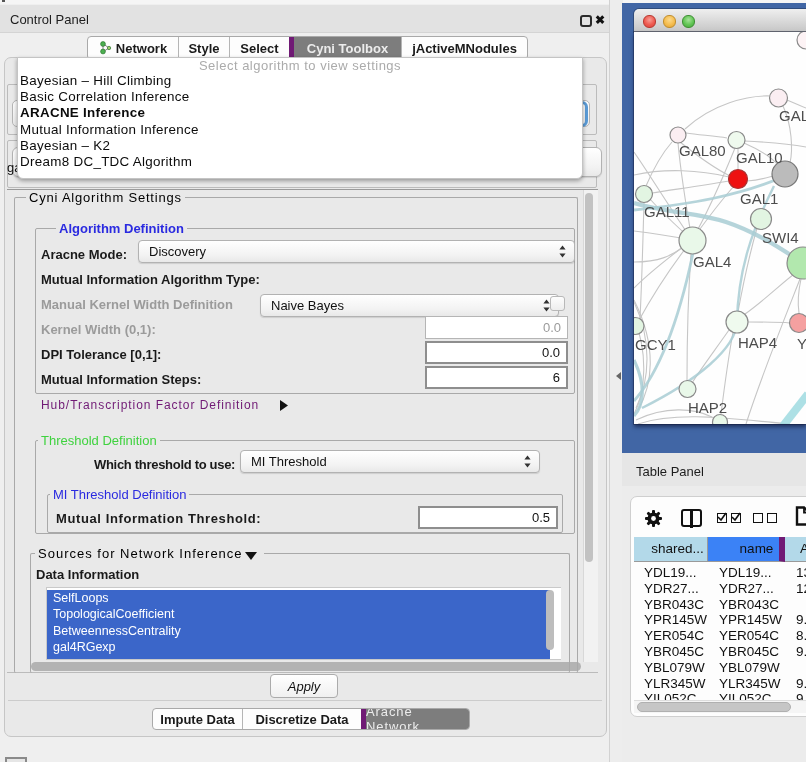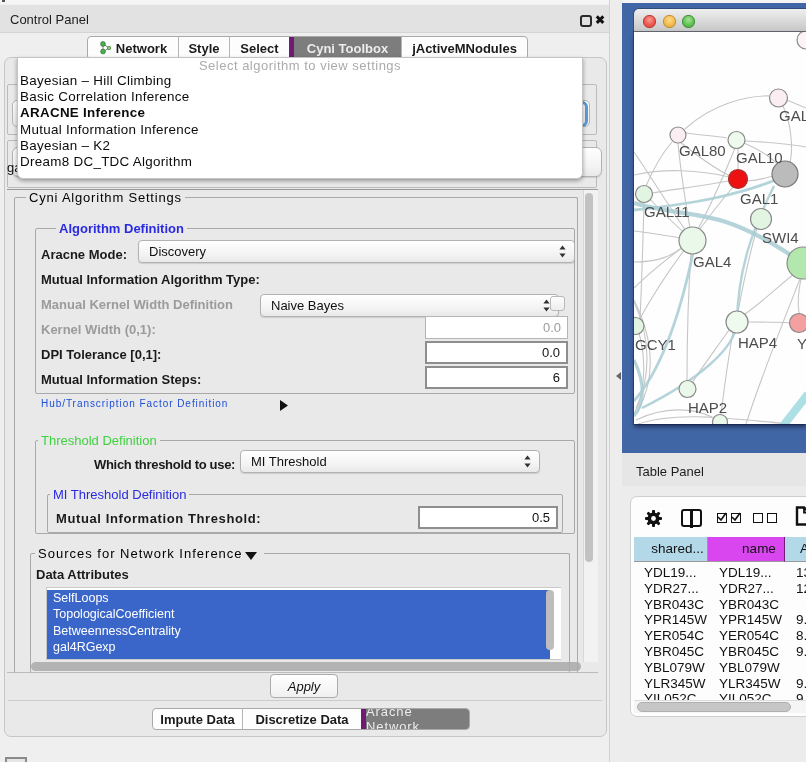--- a/index.html
+++ b/index.html
@@ -72,21 +72,21 @@
 </div>
 <div class="lbl" style="left:41px;top:297px;color:#9b9b9b;">Manual Kernel Width Definition</div>
 <div class="abs" style="left:550px;top:296px;width:13px;height:13px;border:1px solid #b8b8b8;border-radius:3px;background:linear-gradient(#fdfdfd,#ededed);"></div>
 <div class="lbl" style="left:41px;top:322px;color:#9b9b9b;">Kernel Width (0,1):</div>
 <div class="field fdis" style="left:425px;top:316px;width:135px;height:21px;">0.0</div>
 <div class="lbl" style="left:41px;top:347px;">DPI Tolerance [0,1]:</div>
 <div class="field fen" style="left:425px;top:341px;width:133px;height:19px;">0.0</div>
 <div class="lbl" style="left:41px;top:372px;">Mutual Information Steps:</div>
 <div class="field fen" style="left:425px;top:366px;width:133px;height:19px;">6</div>
 
-<div class="abs" style="left:41px;top:398px;font-size:10px;color:#1d4ed8;letter-spacing:0.95px;">Hub/Transcription Factor Definition</div>
+<div class="abs" style="left:41px;top:398px;font-size:12px;color:#701a75;letter-spacing:0.95px;">Hub/Transcription Factor Definition</div>
 <svg class="abs" style="left:279px;top:399px;" width="10" height="13" viewBox="0 0 10 13">
     <path d="M1 1 L9 6.5 L1 12 Z" fill="#111"></path>
   </svg>
 
 <div class="grp" style="left:35px;top:440px;width:538px;height:92px;">
   <div class="gt" style="color:#3fd23f;left:2px;">Threshold Definition</div>
 </div>
 <div class="lbl" style="left:94px;top:457px;letter-spacing:-0.3px;">Which threshold to use:</div>
 <div class="combo" style="left:240px;top:450px;width:288px;">MI Threshold
   <svg class="arrows" viewBox="0 0 9 15">
@@ -98,21 +98,21 @@
 </div>
 <div class="lbl" style="left:56px;top:511px;letter-spacing:0.6px;">Mutual Information Threshold:</div>
 <div class="field fen" style="left:418px;top:506px;width:130px;height:19px;">0.5</div>
 
 <div class="grp" style="left:30px;top:553px;width:538px;height:119px;border-bottom:none;">
   <div class="gt" style="left:4px;letter-spacing:1px;">Sources for Network Inference&nbsp;&nbsp;&nbsp;&nbsp;</div>
 </div>
 <svg class="abs" style="left:244px;top:551px;" width="14" height="10" viewBox="0 0 14 10">
     <path d="M1 1 L13 1 L7 9 Z" fill="#111"></path>
   </svg>
-<div class="lbl" style="left:36px;top:567px;">Data Attributes</div>
+<div class="lbl" style="left:36px;top:567px;">Data Information</div>
 <div class="abs" style="left:46px;top:587px;width:514px;height:71px;background:#fff;border:1px solid #c9c9c9;border-right:none;overflow:hidden;">
   <div style="position:absolute;left:0;top:2px;width:497px;height:96px;background:#3b66c9;color:#fff;font-size:12.5px;line-height:16.4px;padding-left:6px;">SelfLoops<br>TopologicalCoefficient<br>BetweennessCentrality<br>gal4RGexp<br>gal80Rexp</div>
   <div style="position:absolute;left:499px;top:2px;width:8px;height:60px;background:#bdbdbd;border-radius:4px;"></div>
 </div>
 
 <div class="abs" style="left:270px;top:674px;width:66px;height:22px;background:linear-gradient(#ffffff,#f0f0f0);border:1px solid #ababab;border-radius:4px;display:flex;align-items:center;justify-content:center;font-size:13px;color:#111;font-style:italic;">Apply</div>
 
 <div class="seg abs" style="left:87px;top:36px;">
   <div class="it" style="width:90px;">
     <svg width="13" height="14" viewBox="0 0 13 14" style="margin-right:4px;">
@@ -271,20 +271,20 @@
 <div class="abs" style="left:753px;top:513px;width:8px;height:8px;border:1.5px solid #111;"></div>
 <div class="abs" style="left:767px;top:513px;width:8px;height:8px;border:1.5px solid #111;"></div>
 <svg class="abs" style="left:795px;top:506px;" width="16" height="20" viewBox="0 0 16 20">
     <path d="M2 1.5 H9 L14 6.5 V18.5 H2 Z" fill="none" stroke="#111" stroke-width="2.4"></path>
     <path d="M9 1.5 V6.5 H14" fill="none" stroke="#111" stroke-width="1.8"></path>
   </svg>
 
 <div class="abs" style="left:634px;top:537px;width:172px;height:163px;overflow:hidden;font-size:13.5px;color:#111;">
   <div style="position:absolute;left:0;top:0;width:300px;height:25px;border:1px solid #9a9a9a;box-sizing:border-box;"></div>
   <div style="position:absolute;left:0;top:0;width:74px;height:25px;background:#b3d9e9;border-right:1px solid #9a9a9a;border-bottom:1px solid #9a9a9a;box-sizing:border-box;text-align:center;padding-left:14px;line-height:24px;">shared...</div>
-  <div style="position:absolute;left:74px;top:0;width:77px;height:25px;background:#d946ef;border-right:1px solid #701a75;border-bottom:1px solid #9a9a9a;box-sizing:border-box;text-align:center;padding-left:26px;line-height:24px;">name</div>
+  <div style="position:absolute;left:74px;top:0;width:77px;height:25px;background:#3b82f6;border-right:6px solid #701a75;border-bottom:1px solid #9a9a9a;box-sizing:border-box;text-align:center;padding-left:26px;line-height:24px;">name</div>
   <div style="position:absolute;left:151px;top:0;width:80px;height:25px;background:#b3d9e9;border-bottom:1px solid #9a9a9a;box-sizing:border-box;padding-left:15px;line-height:24px;">A</div>
   <div style="position:absolute;left:10px;top:28px;line-height:15.8px;">YDL19...<br>YDR27...<br>YBR043C<br>YPR145W<br>YER054C<br>YBR045C<br>YBL079W<br>YLR345W<br>YIL052C</div>
   <div style="position:absolute;left:85px;top:28px;line-height:15.8px;">YDL19...<br>YDR27...<br>YBR043C<br>YPR145W<br>YER054C<br>YBR045C<br>YBL079W<br>YLR345W<br>YIL052C</div>
   <div style="position:absolute;left:162px;top:28px;line-height:15.8px;">13<br>12<br>&nbsp;<br>9.<br>8.<br>9.<br>&nbsp;<br>9.<br>9.</div>
 </div>
 <div class="abs" style="left:634px;top:700px;width:172px;height:12px;background:#f5f5f5;border-top:1px solid #ddd;"></div>
 <div class="abs" style="left:637px;top:702px;width:152px;height:8px;background:#c6c6c6;border:1px solid #b0b0b0;border-radius:5px;"></div>
 
 </body></html>

